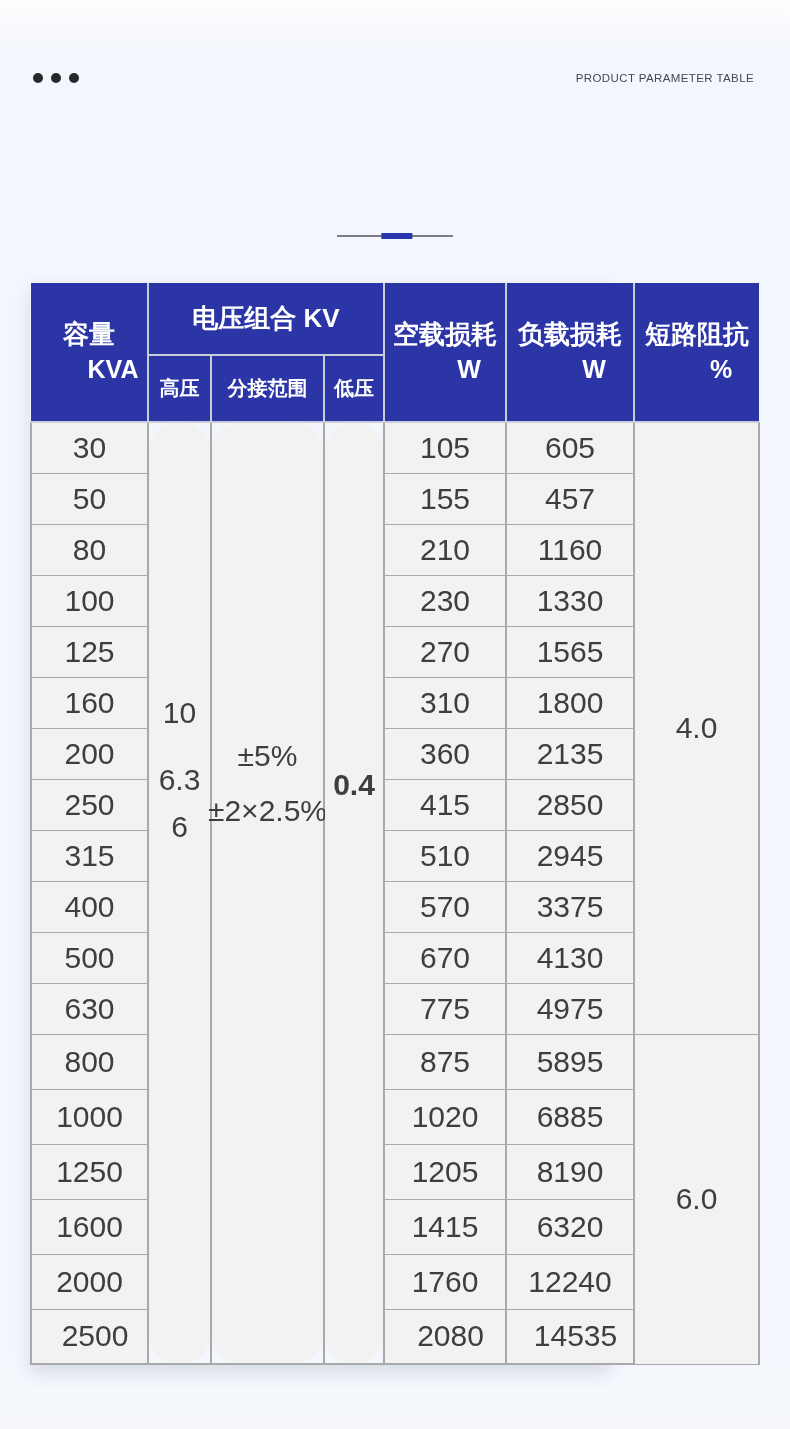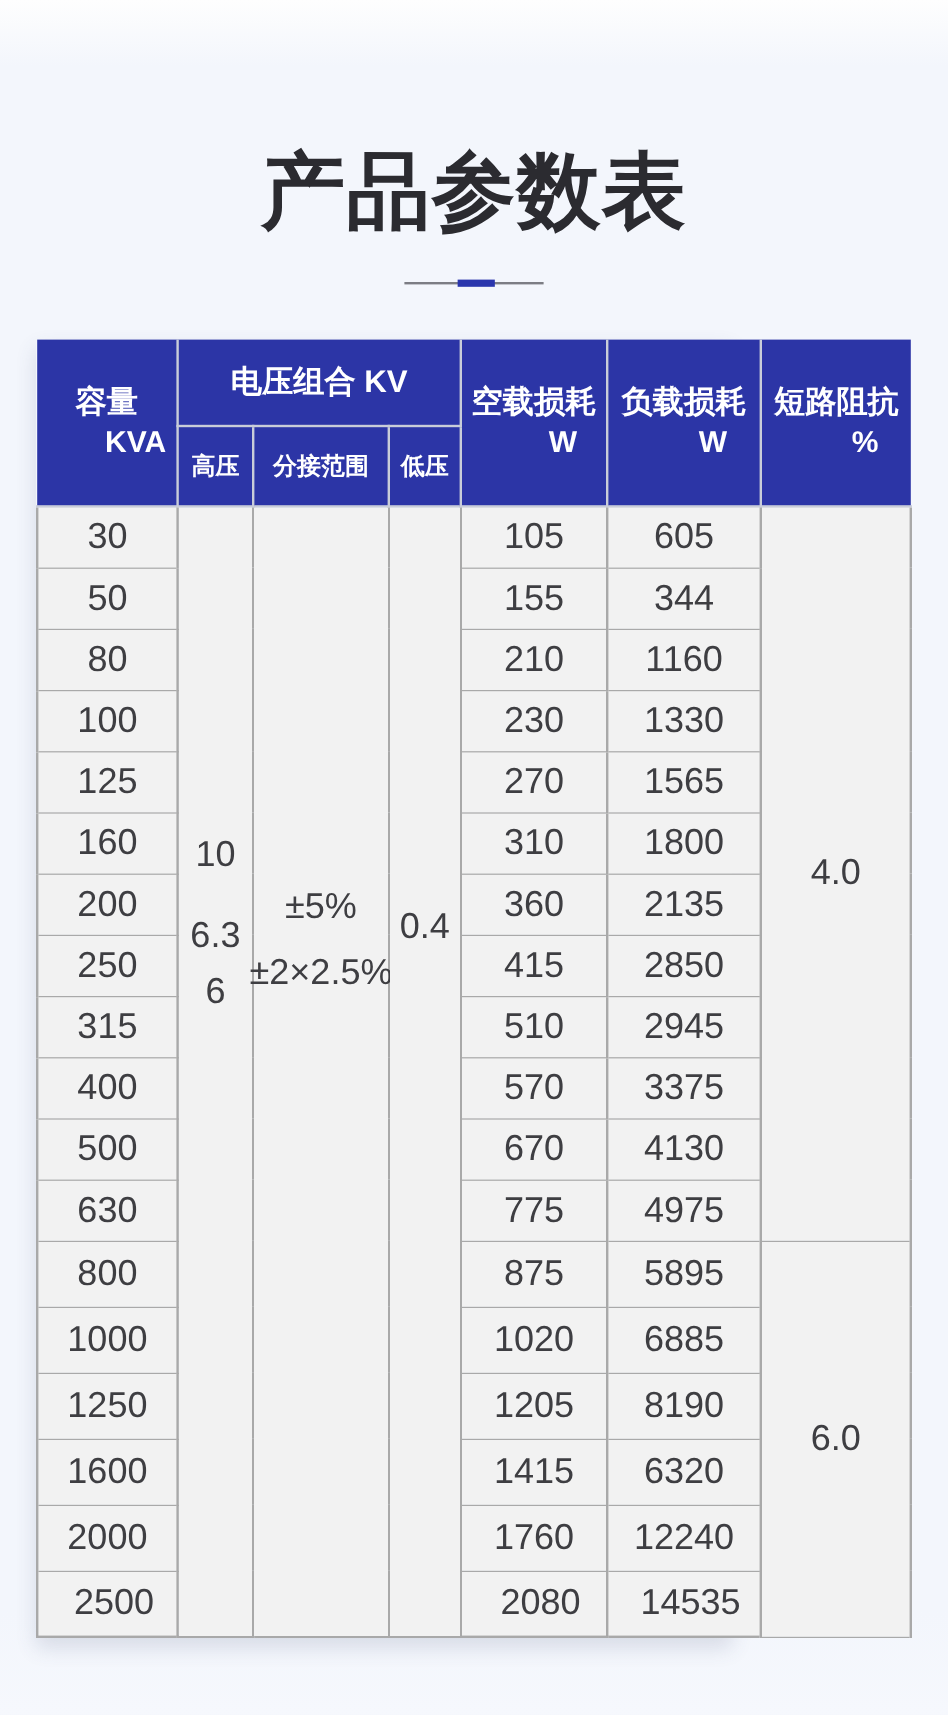--- a/index.html
+++ b/index.html
@@ -51,41 +51,48 @@
   tbody td {
     background:#f2f2f2; border:1px solid #a9a9a9;
     border-left-width:2px; border-right-width:2px;
     text-align:center; vertical-align:middle;
     font-size:30px; color:#3e3e42; font-weight:400;
     padding:0;
   }
   tbody tr.g1 { height:51px; }
   tbody tr.g2 { height:55px; }
   tbody tr:last-child td { border-bottom-width:2px;padding-left:11px; }
-  td.merge { position:relative; border-bottom-width:2px; }
+  td.merge { position:relative; border-bottom-width:2px;border-radius:31px; }
   .stack {
     position:absolute; left:0; width:100%;
     display:flex; flex-direction:column; align-items:center;
     font-size:30px; color:#3e3e42; line-height:36px;
   }
   .stack-hv  { top:272px; }
   .stack-hv span:nth-child(2) { margin-top:31px; }
   .stack-hv span:nth-child(3) { margin-top:11px; }
   .stack-tap { top:315px; }
   .stack-tap span:nth-child(2) { margin-top:19px; }
-  .stack-lv  { top:332px; }
+  .stack-lv  { top:344px;font-weight:bold; }
   td.imp { font-size:30px; }
 </style>
 </head>
 <body>
 
 <div class="sheet">
 
-
-  <h1 class="title">产品参数表</h1>
+  <div class="topbar">
+    <div class="dots">
+      <i></i>
+      <i></i>
+      <i></i>
+    </div>
+    <div class="tag-en">PRODUCT PARAMETER TABLE</div>
+  </div>
+
 
   <div class="divider">
     <span class="line"></span>
     <span class="accent"></span>
   </div>
 
   <div class="table-wrap">
     <table>
       <colgroup>
         <col style="width:117px">
@@ -143,21 +150,21 @@
               <span>0.4</span>
             </div>
           </td>
           <td>105</td>
           <td>605</td>
           <td class="imp" rowspan="12">4.0</td>
         </tr>
         <tr class="g1">
           <td>50</td>
           <td>155</td>
-          <td>344</td>
+          <td>457</td>
         </tr>
         <tr class="g1">
           <td>80</td>
           <td>210</td>
           <td>1160</td>
         </tr>
         <tr class="g1">
           <td>100</td>
           <td>230</td>
           <td>1330</td>

